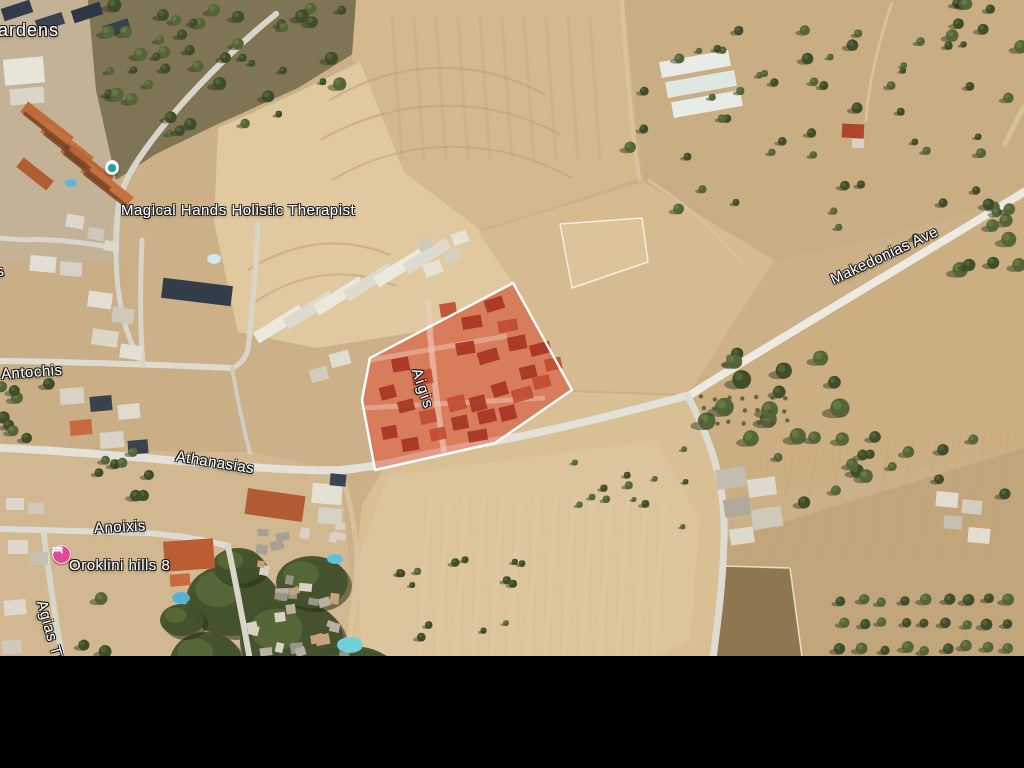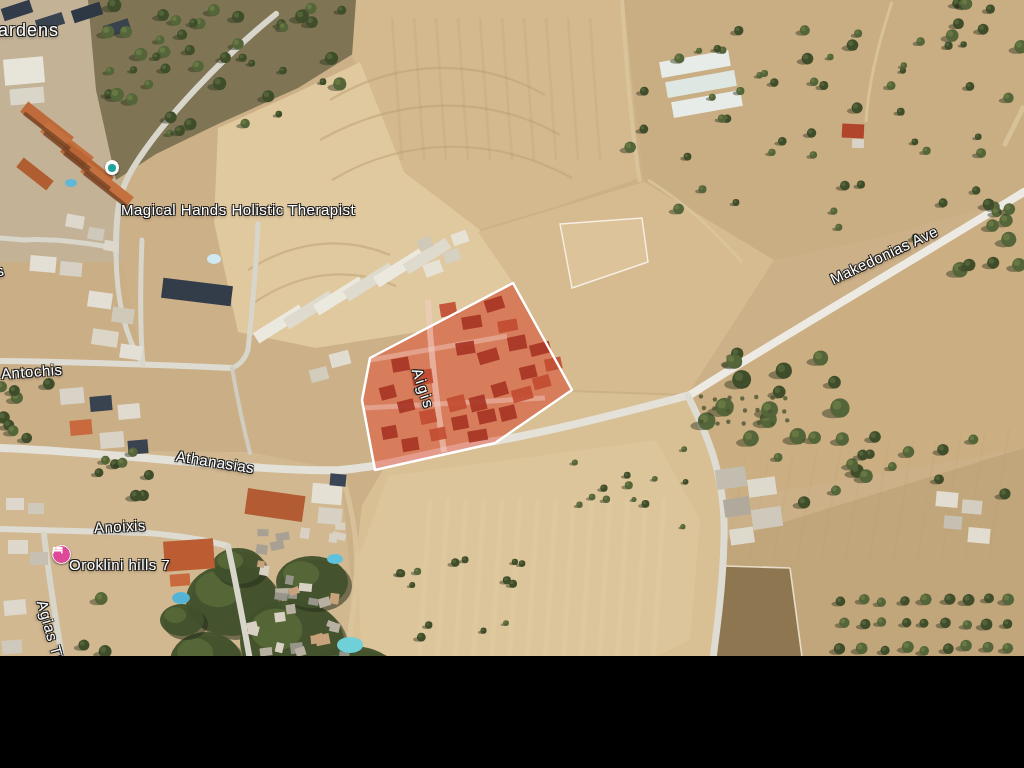--- a/index.html
+++ b/index.html
@@ -1165,14 +1165,14 @@
     <span class="poi-pin" id="oroklini-pin" style="background: rgb(224, 72, 154);">
       <svg width="11" height="9" viewBox="0 0 11 9">
         <circle cx="2.2" cy="3.2" r="1.4" fill="#fff"></circle>
         <rect x="0.4" y="4.6" width="10.2" height="1.8" rx="0.9" fill="#fff"></rect>
         <rect x="0.4" y="6.2" width="1.6" height="2.2" fill="#fff"></rect>
         <rect x="9" y="6.2" width="1.6" height="2.2" fill="#fff"></rect>
         <path d="M4.2 4.4 L4.2 2.6 Q4.2 1.8 5 1.8 L9.4 1.8 Q10.6 1.8 10.6 3.2 L10.6 4.4 Z" fill="#fff"></path>
       </svg>
     </span>
   </div>
-  <div class="map-label lbl-oroklini">Oroklini hills 7</div>
+  <div class="map-label lbl-oroklini">Oroklini hills 8</div>
 </div>
 
 </body></html>

